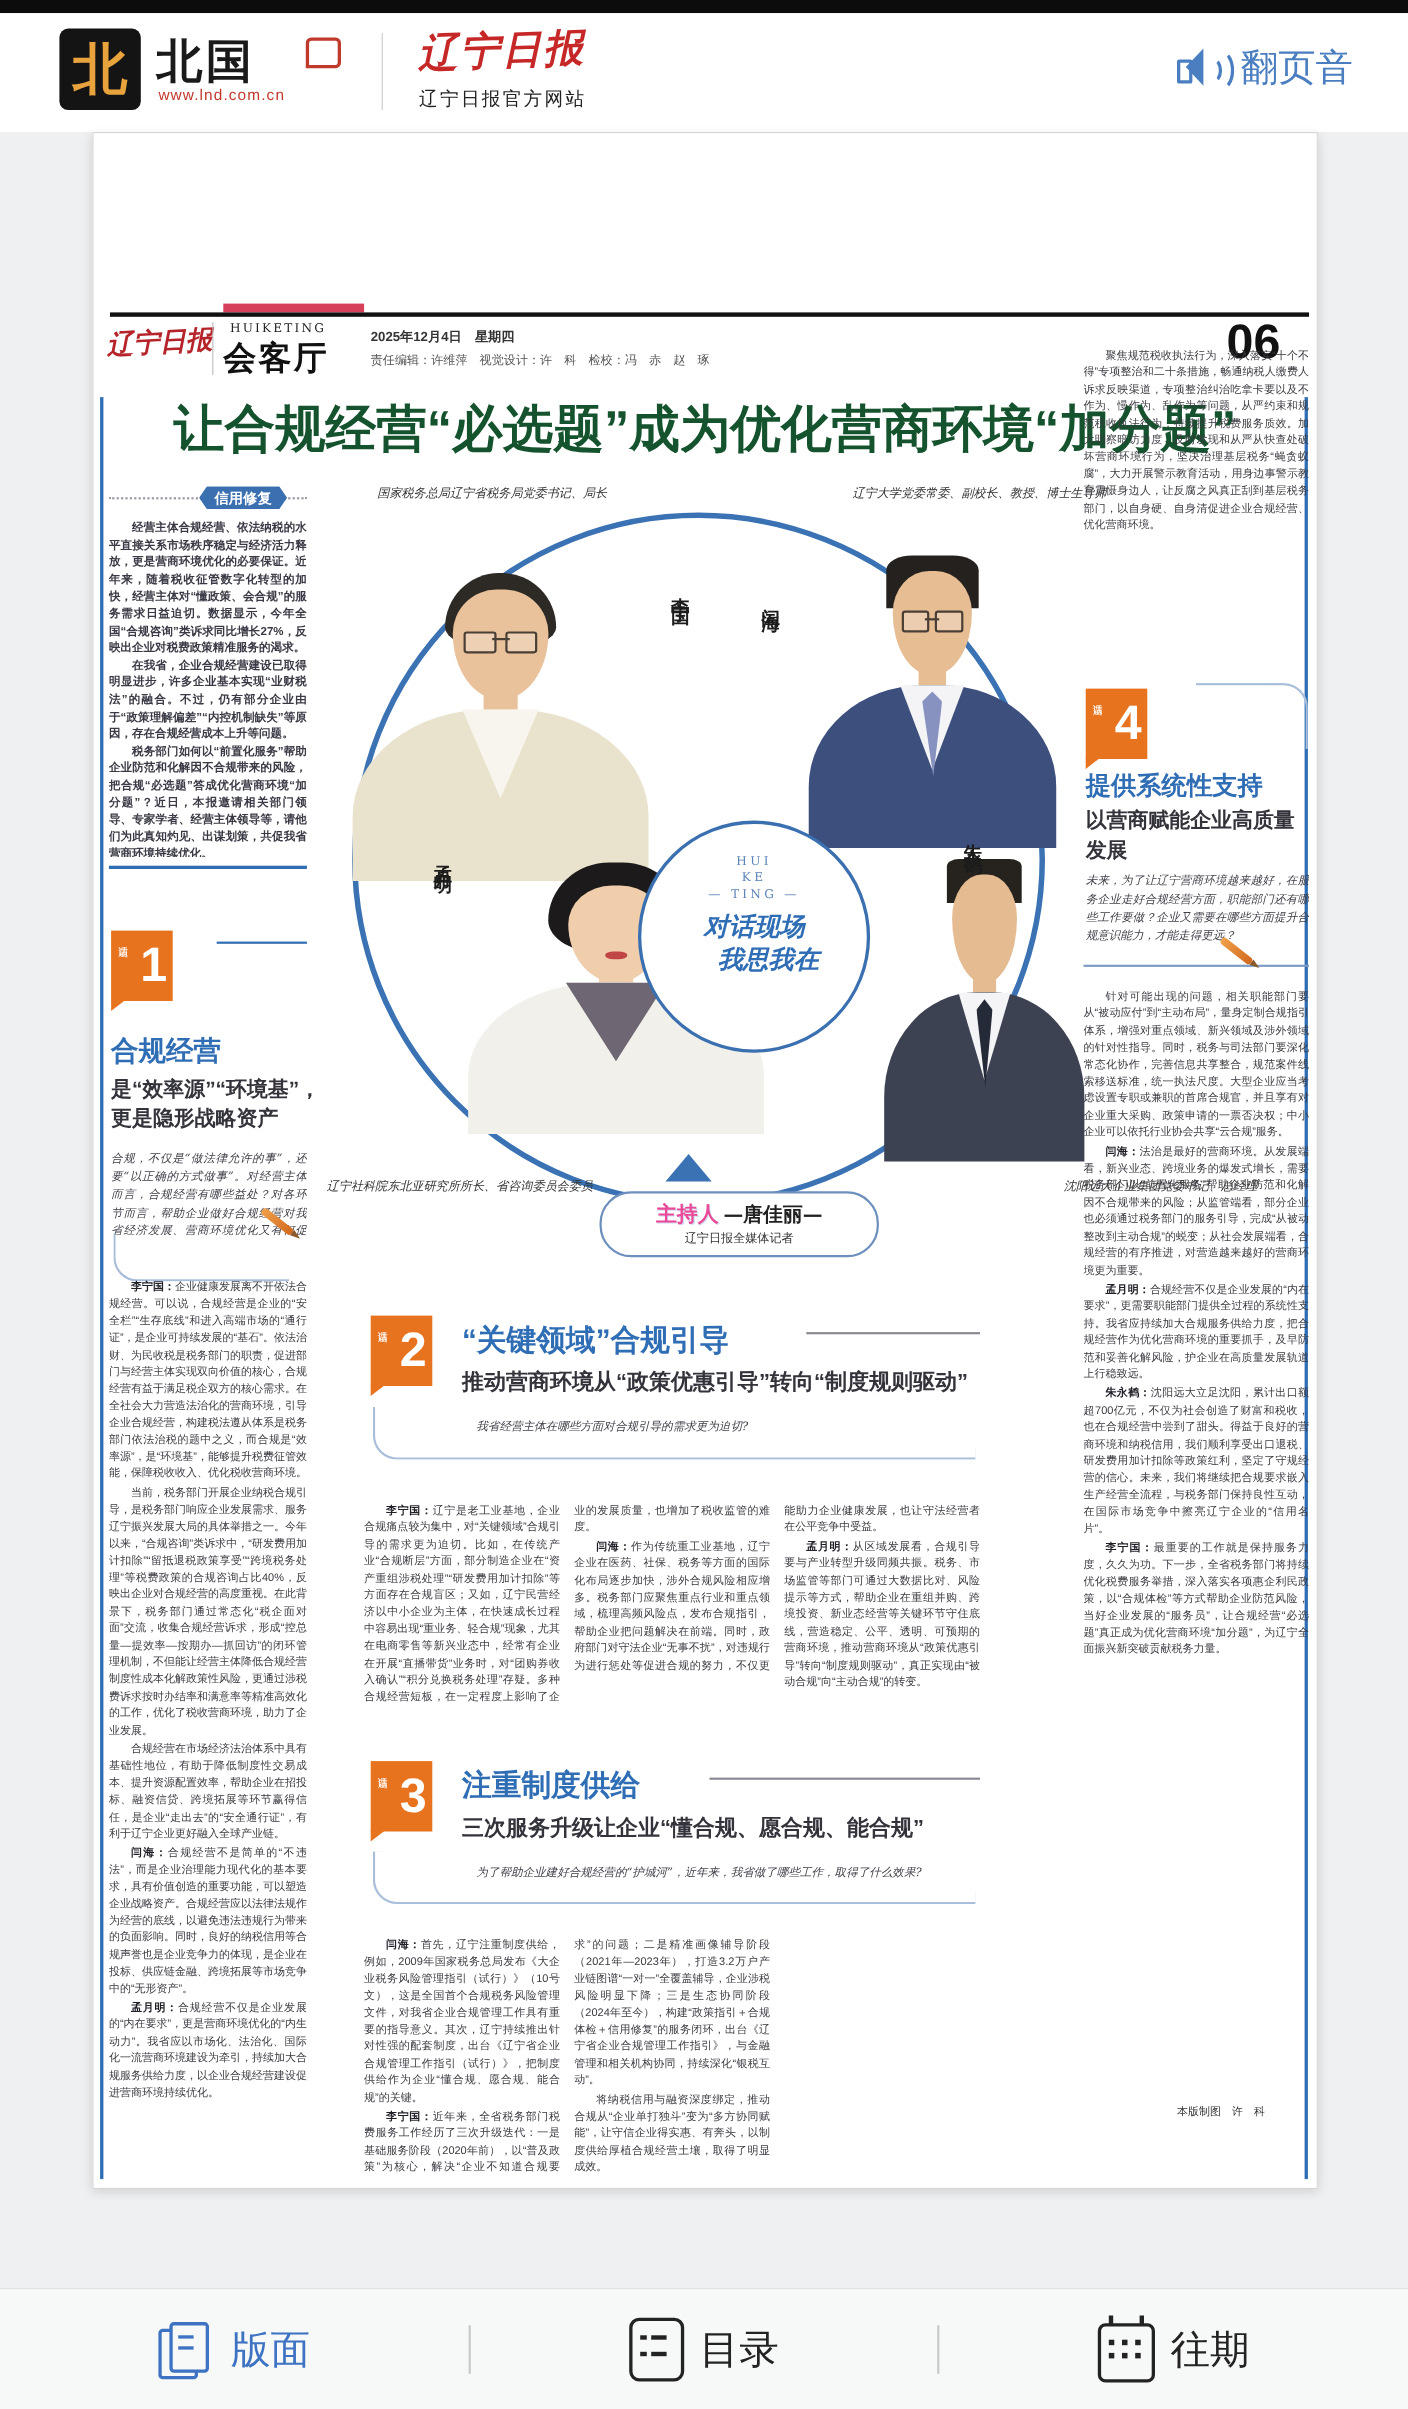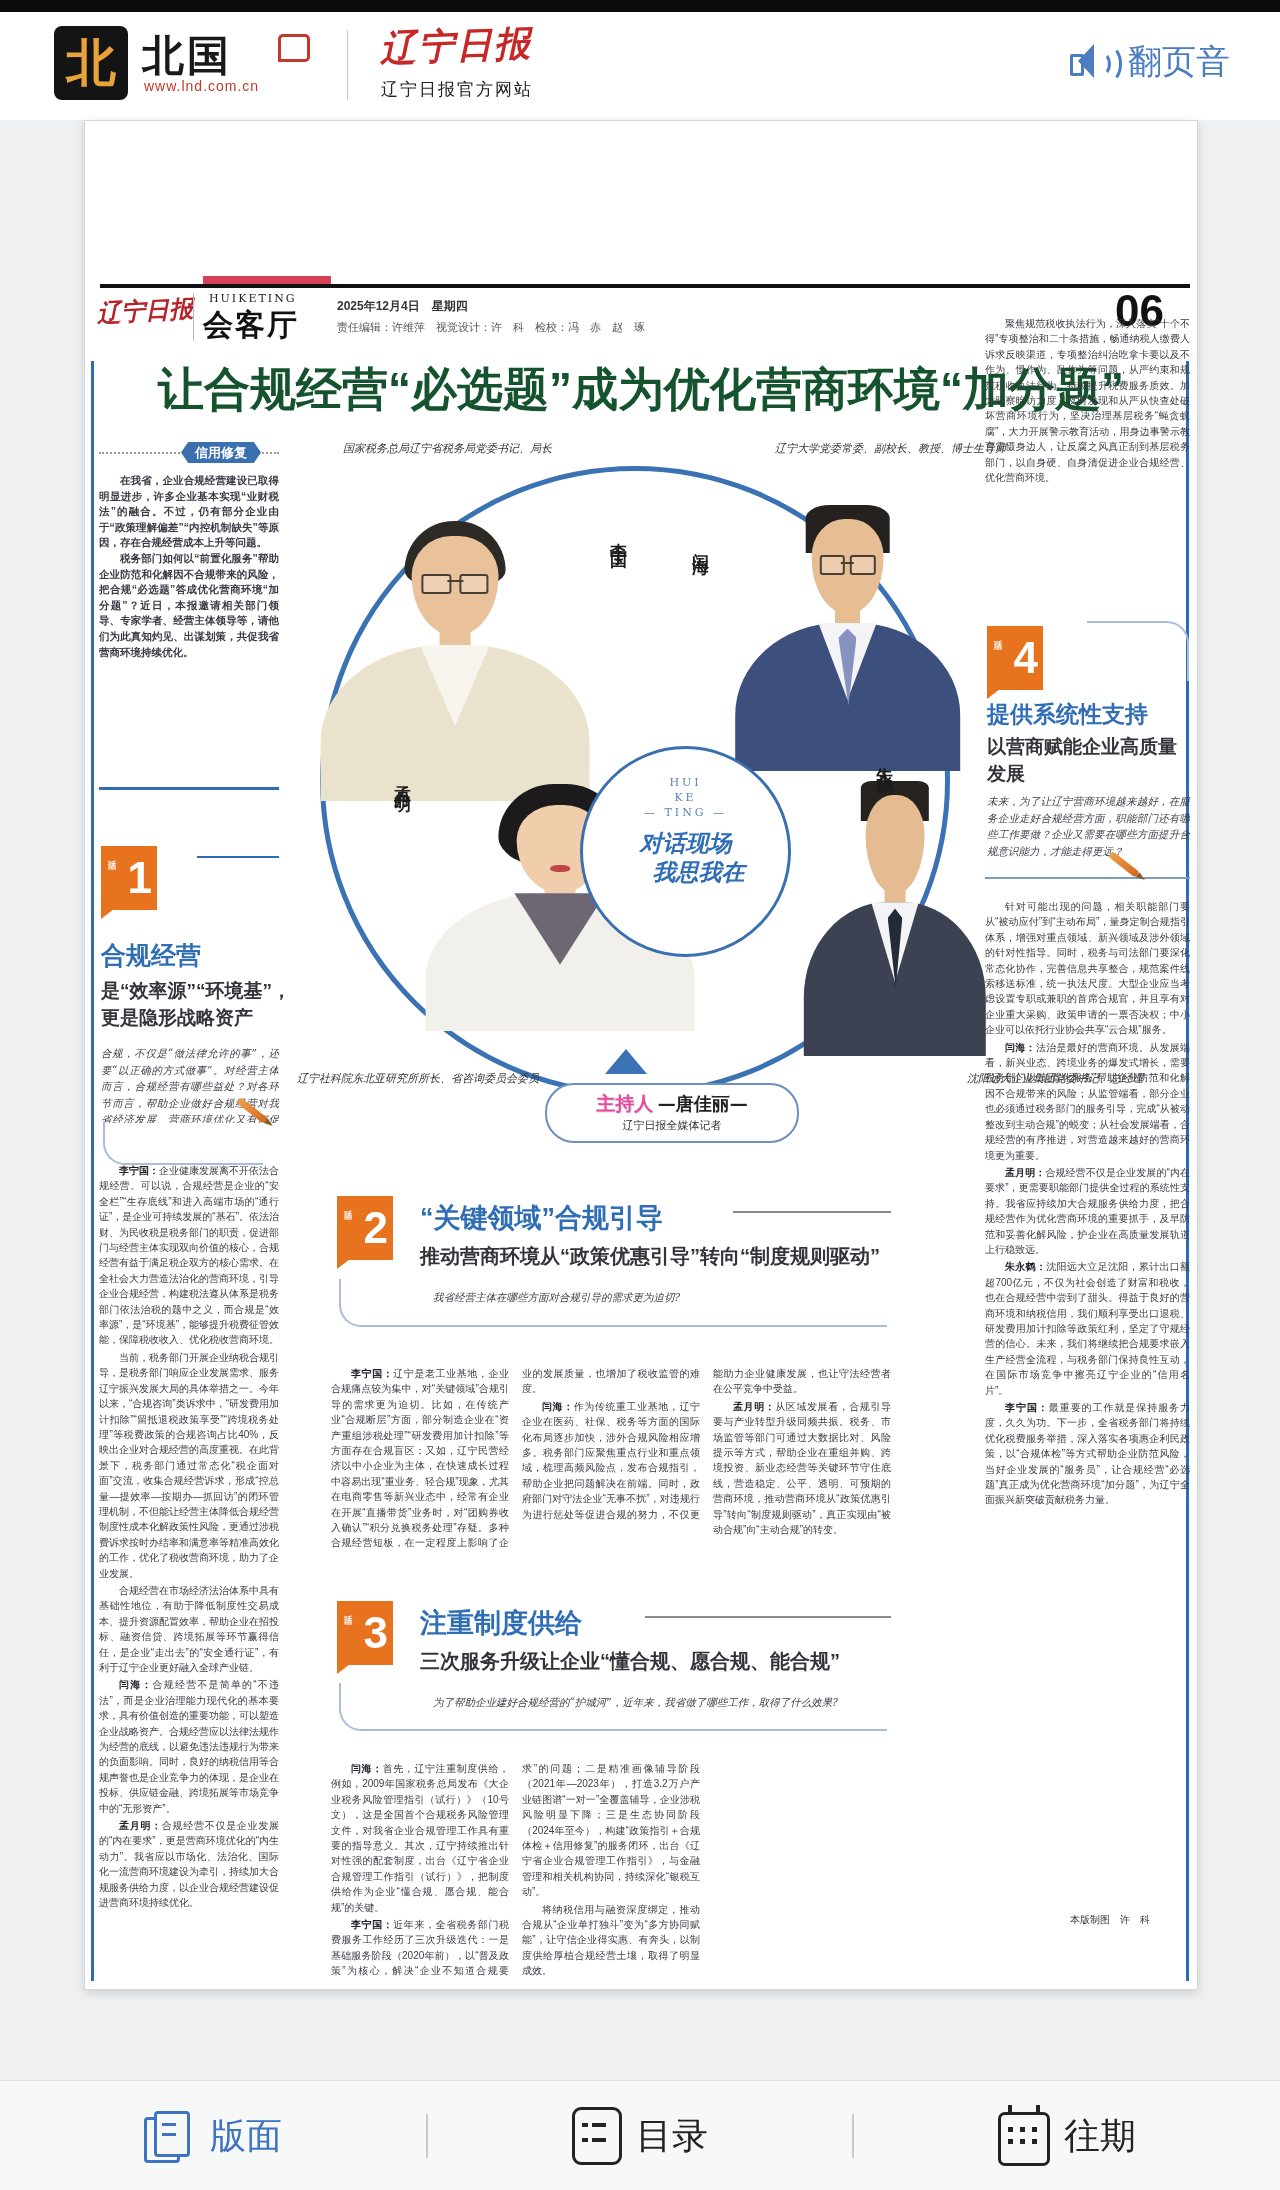--- a/index.html
+++ b/index.html
@@ -155,20 +155,21 @@
   <div class="abs mast-staff">责任编辑：许维萍　视觉设计：许　科　检校：冯　赤　赵　琢</div>
   <div class="abs pageno">06</div>
 
   <div class="abs headline">让合规经营“必选题”成为优化营商环境“加分题”</div>
   <div class="abs siderule" style="left:6px;"></div>
   <div class="abs siderule" style="left:1101px;"></div>
 
   <div class="abs dotline" style="left:14px;top:331px;width:180px;"></div>
   <div class="abs ribbon" style="left:96px;top:321px;width:80px;height:21px;">信用修复</div>
   <div class="abs hint-t" style="left:14px;top:352px;width:180px;height:306px;">
+    <p>经营主体合规经营、依法纳税的水平直接关系市场秩序稳定与经济活力释放，更是营商环境优化的必要保证。近年来，随着税收征管数字化转型的加快，经营主体对“懂政策、会合规”的服务需求日益迫切。数据显示，今年全国“合规咨询”类诉求同比增长27%，反映出企业对税费政策精准服务的渴求。</p>
     <p>在我省，企业合规经营建设已取得明显进步，许多企业基本实现“业财税法”的融合。不过，仍有部分企业由于“政策理解偏差”“内控机制缺失”等原因，存在合规经营成本上升等问题。</p>
     <p>税务部门如何以“前置化服务”帮助企业防范和化解因不合规带来的风险，把合规“必选题”答成优化营商环境“加分题”？近日，本报邀请相关部门领导、专家学者、经营主体领导等，请他们为此真知灼见、出谋划策，共促我省营商环境持续优化。</p>
   </div>
   <div class="abs bluebar" style="left:14px;top:666px;width:180px;height:3px;"></div>
 
   <div class="abs badge" style="left:16px;top:725px;">
     <span class="tag">话题</span>
     <span class="num">1</span>
   </div>
   <div class="abs bluebar" style="left:112px;top:735px;width:82px;height:2px;"></div>

